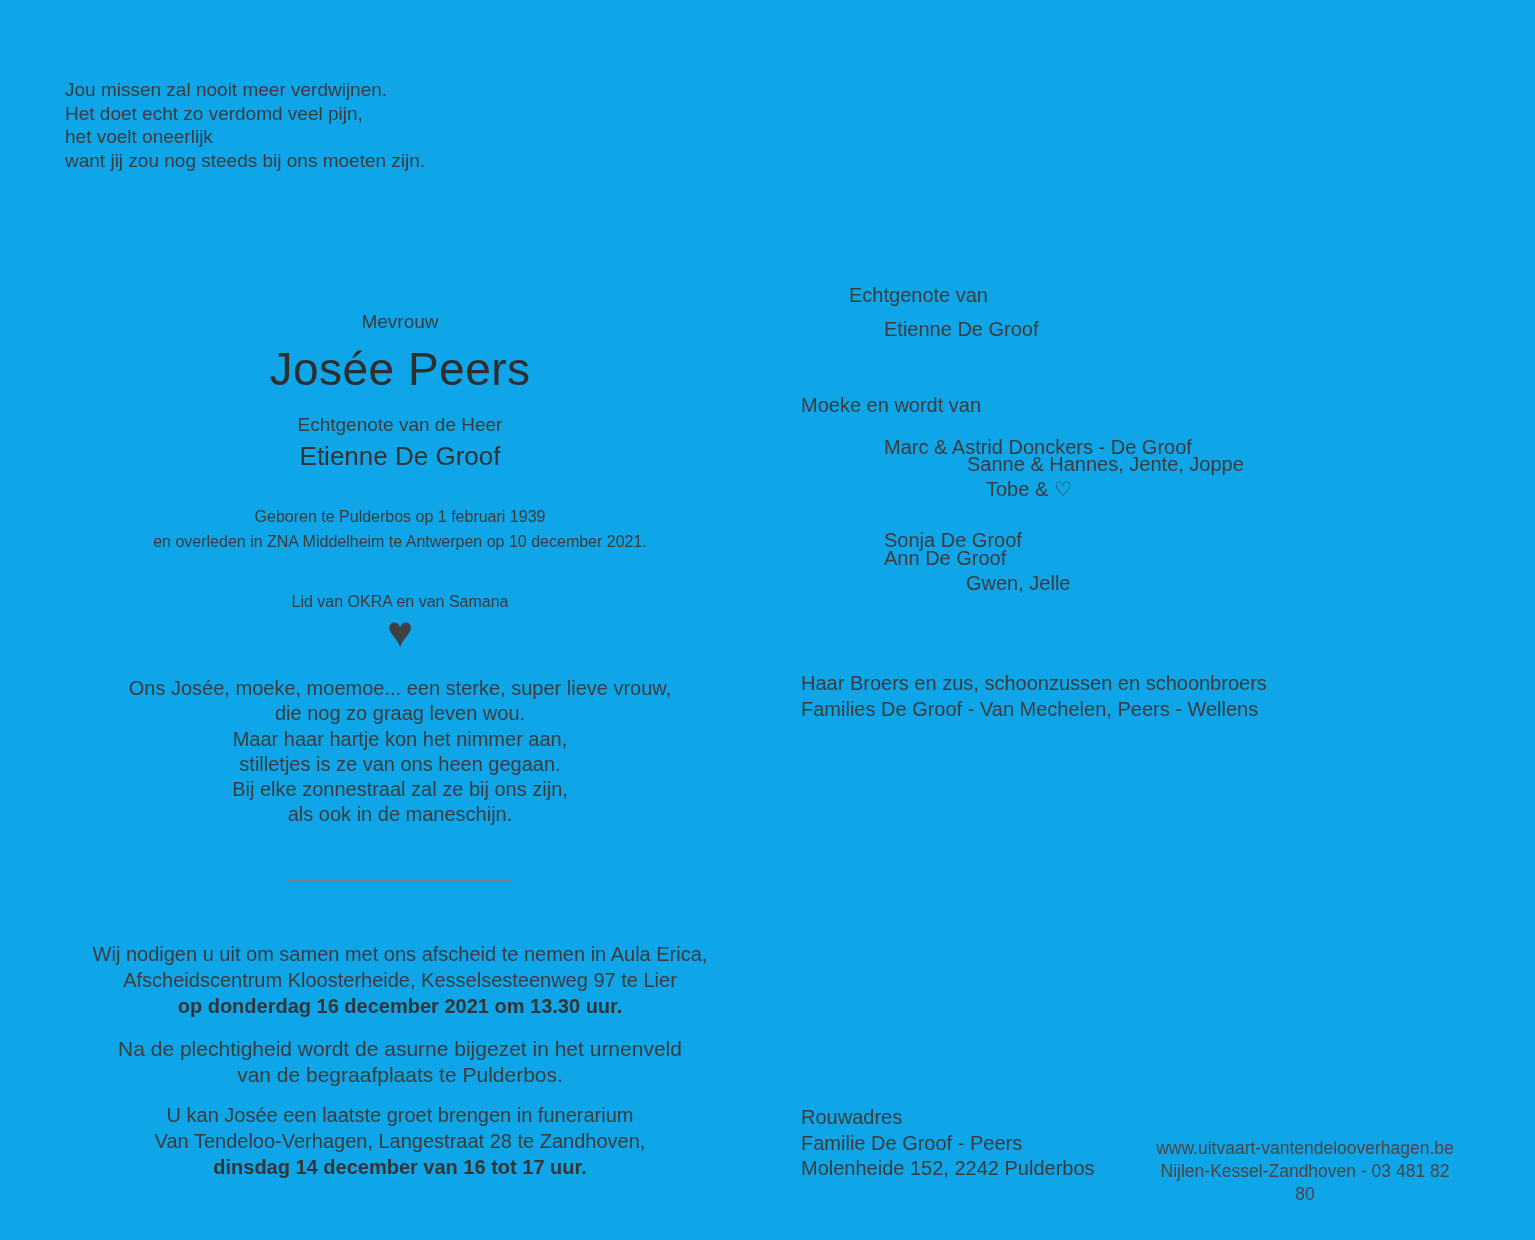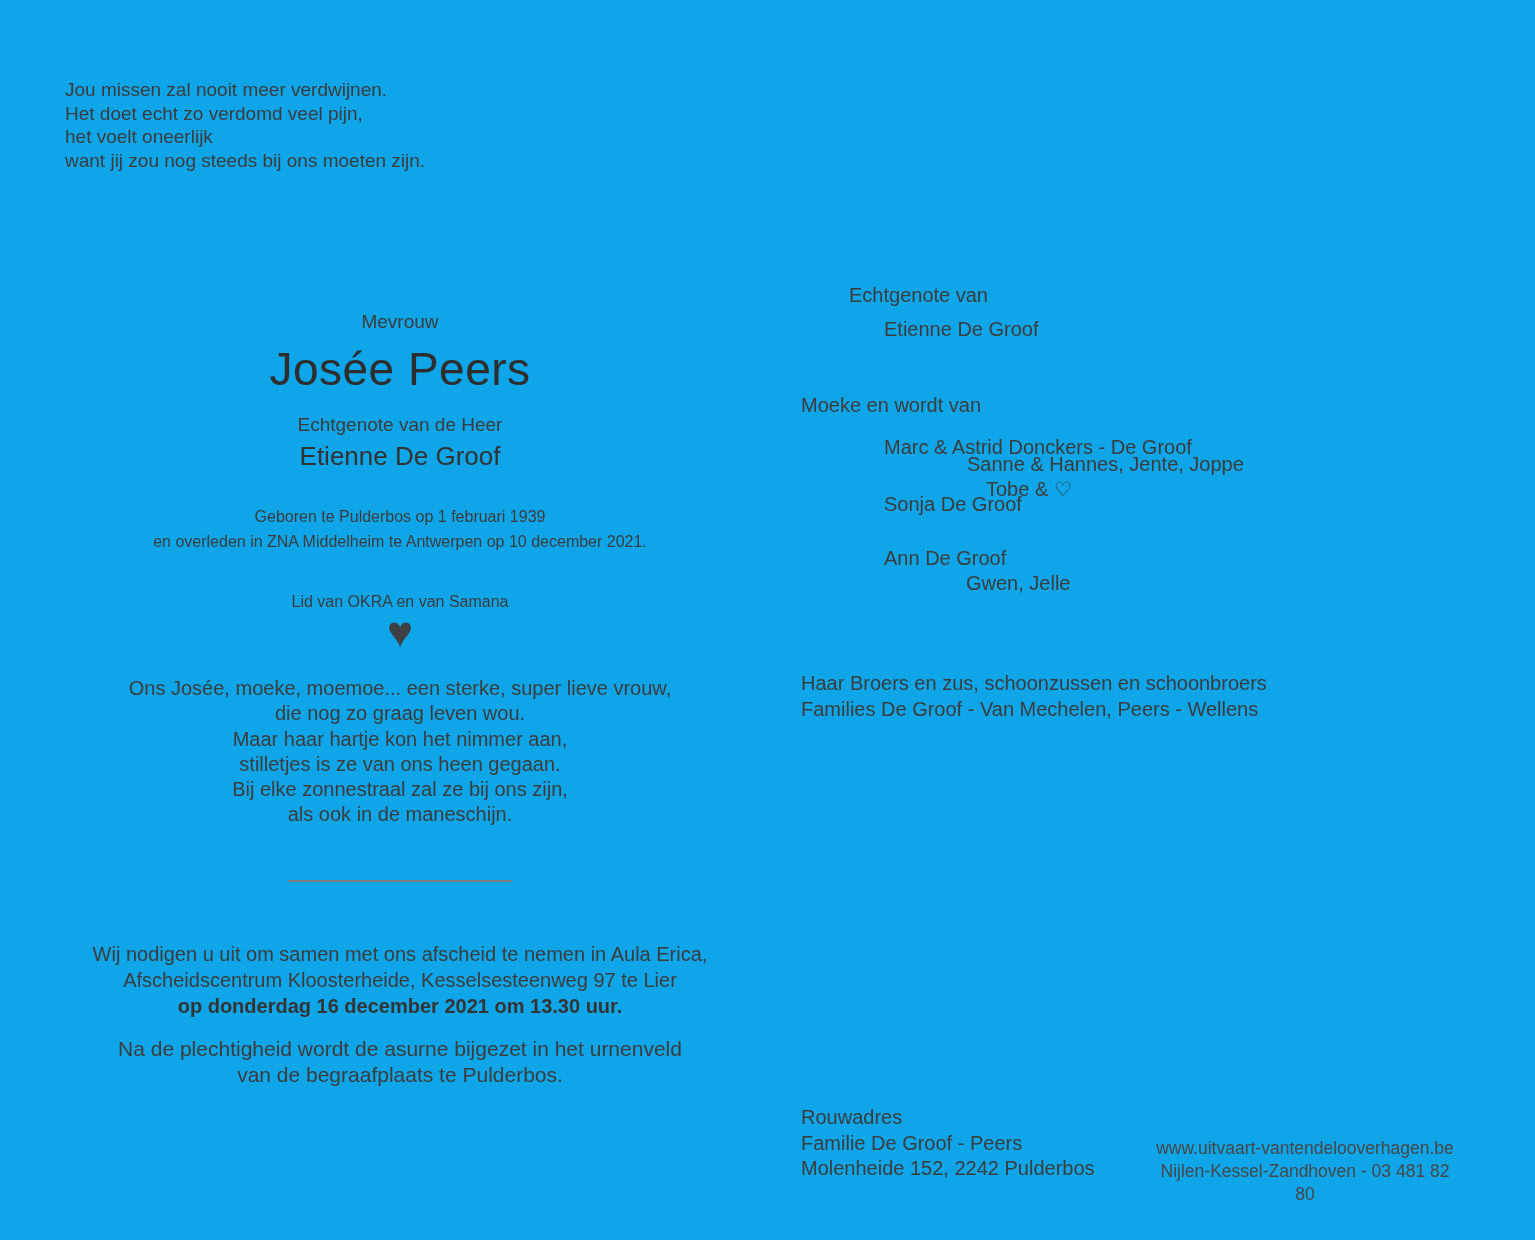--- a/index.html
+++ b/index.html
@@ -46,21 +46,21 @@
   .bold-line { font-weight: bold; color: #343434; }
 
   
   .r-text { font-size: 20px; line-height: 25px; white-space: nowrap; }
   .spouse-label-r    { left: 801px; top: 283px; margin-left: 48px; }
   .spouse-name-r     { left: 884px; top: 317px; }
   .grandchildren-label { left: 801px; top: 393px; }
   .member-marc       { left: 884px; top: 427px; margin-top: 8px; }
   .member-sanne      { left: 967px; top: 452px; }
   .member-tobe       { left: 986px; top: 477px; }
-  .member-sonja      { left: 884px; top: 492px; text-align: right; }
+  .member-sonja      { left: 884px; top: 528px; text-align: right; }
   .member-ann        { left: 884px; top: 546px; }
   .member-gwen       { left: 966px; top: 571px; }
   .relatives         { left: 801px; top: 670px; font-size: 20px; line-height: 26px; }
   .mourning-address  { left: 801px; top: 1105px; font-size: 20px; line-height: 25.5px; }
   .funeral-home {
     left: 1150px; top: 1137px; width: 310px;
     font-size: 17.5px; line-height: 23px;
     text-align: center; color: #474747;
   }
 </style>
@@ -107,20 +107,25 @@
     <div>Wij nodigen u uit om samen met ons afscheid te nemen in Aula Erica,</div>
     <div>Afscheidscentrum Kloosterheide, Kesselsesteenweg 97 te Lier</div>
     <div class="bold-line">op donderdag 16 december 2021 om 13.30 uur.</div>
   </div>
 
   <div class="abs left-center interment">
     <div>Na de plechtigheid wordt de asurne bijgezet in het urnenveld</div>
     <div>van de begraafplaats te Pulderbos.</div>
   </div>
 
+  <div class="abs left-center visitation">
+    <div>U kan Josée een laatste groet brengen in funerarium</div>
+    <div>Van Tendeloo-Verhagen, Langestraat 28 te Zandhoven,</div>
+    <div class="bold-line">dinsdag 14 december van 16 tot 17 uur.</div>
+  </div>
 
   <div class="abs r-text spouse-label-r">Echtgenote van</div>
   <div class="abs r-text spouse-name-r">Etienne De Groof</div>
 
   <div class="abs r-text grandchildren-label">Moeke en wordt van</div>
 
   <div class="abs r-text member-marc">Marc &amp; Astrid Donckers - De Groof</div>
   <div class="abs r-text member-sanne">Sanne &amp; Hannes, Jente, Joppe</div>
   <div class="abs r-text member-tobe">Tobe &amp; ♡</div>
   <div class="abs r-text member-sonja">Sonja De Groof</div>

